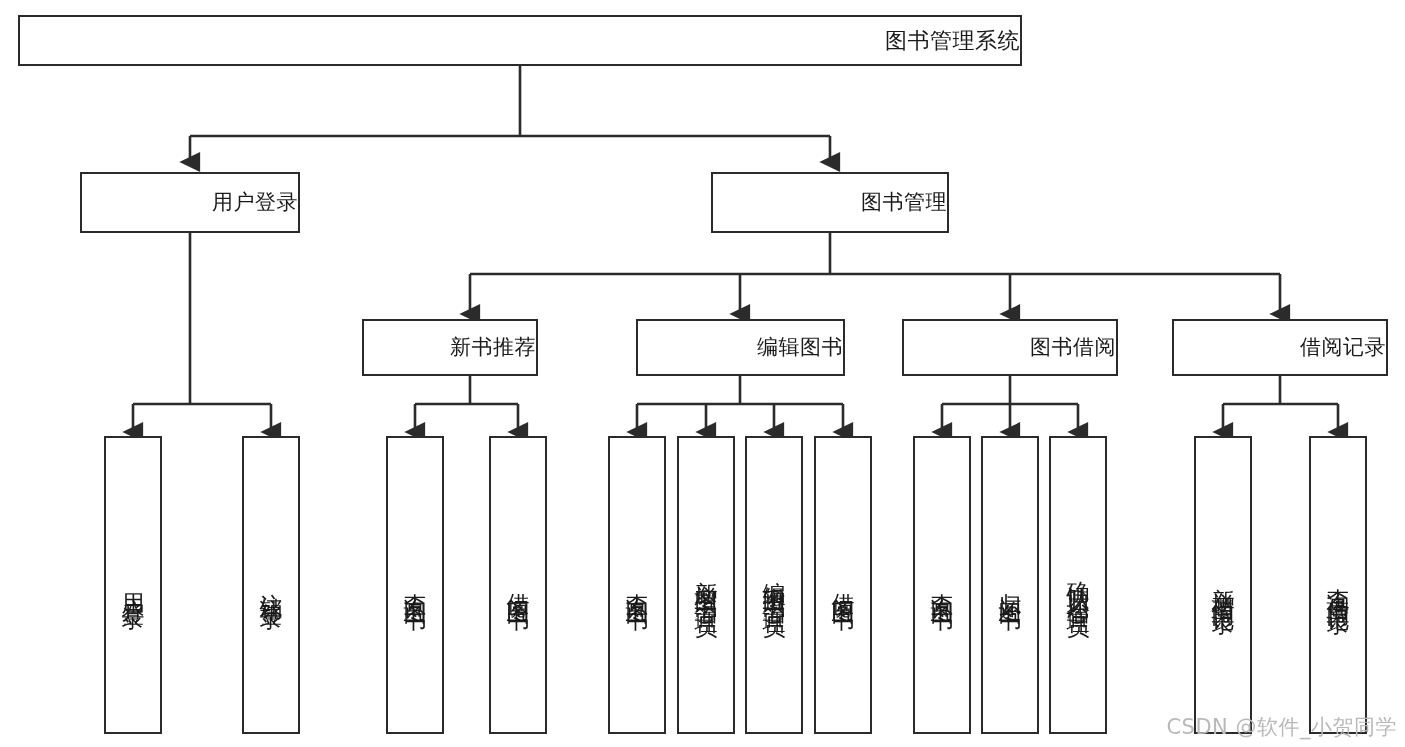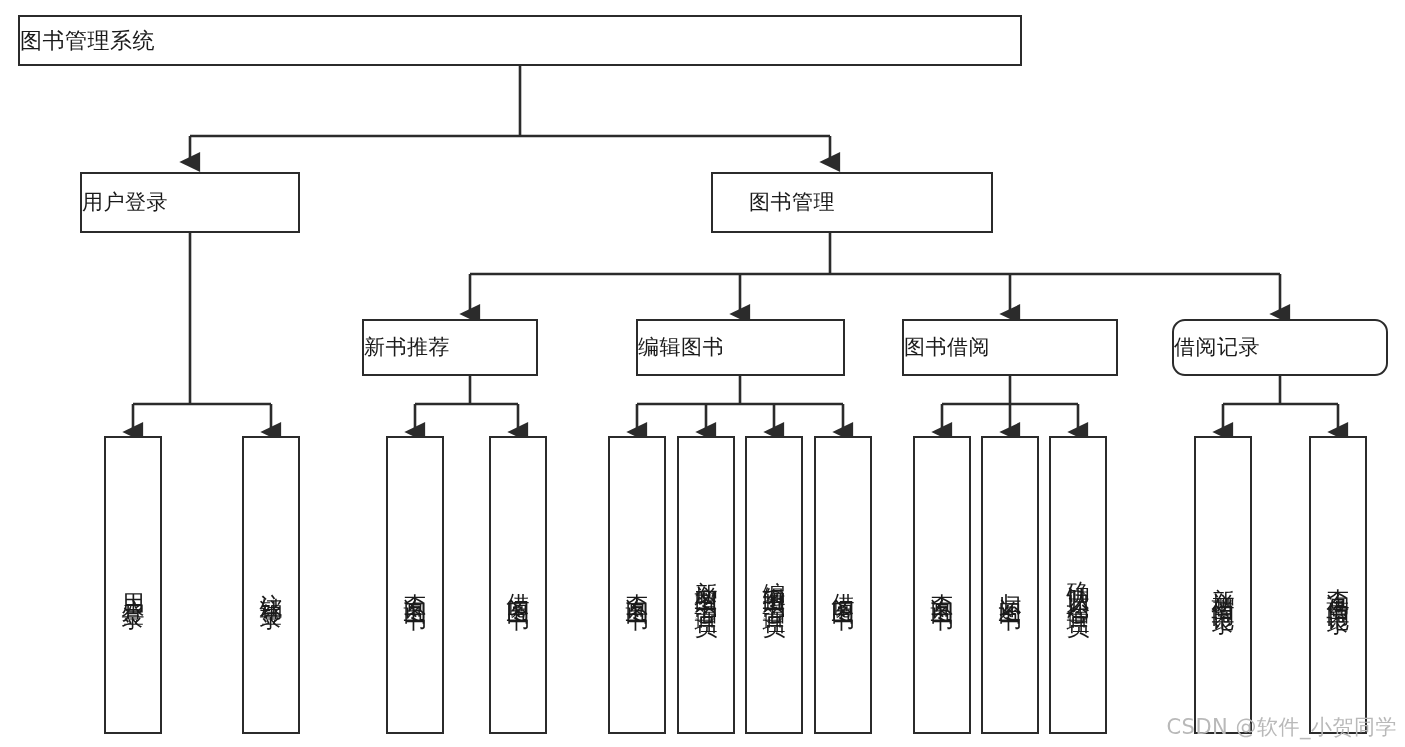--- a/index.html
+++ b/index.html
@@ -26,21 +26,21 @@
     height: 747px;
     pointer-events: none;
   }
   .node {
     position: absolute;
     box-sizing: border-box;
     background: #ffffff;
     border: 2px solid #2b2b2b;
     display: flex;
     align-items: center;
-    justify-content: flex-start;
+    justify-content: flex-end;
     color: #1a1a1a;
     z-index: 2;
   }
   .node-label {
     display: block;
     text-align: center;
     line-height: 1.18;
     color: #1a1a1a;
     white-space: nowrap;
   }
@@ -134,37 +134,37 @@
   </svg>
 
   <div class="node horizontal root" style="left:18px; top:15px; width:1004px; height:51px;">
     <span class="node-label">图书管理系统</span>
   </div>
 
   <div class="node horizontal" style="left:80px; top:172px; width:220px; height:61px;">
     <span class="node-label">用户登录</span>
   </div>
 
-  <div class="node horizontal" style="left:711px; top:172px; width:282px; height:61px;padding-left:36px;">
+  <div class="node horizontal" style="left:711px; top:172px; width:238px; height:61px;padding-left:36px;">
     <span class="node-label">图书管理</span>
   </div>
 
   <div class="node horizontal" style="left:362px; top:319px; width:176px; height:57px;">
     <span class="node-label">新书推荐</span>
   </div>
 
   <div class="node horizontal" style="left:636px; top:319px; width:209px; height:57px;">
     <span class="node-label">编辑图书</span>
   </div>
 
   <div class="node horizontal" style="left:902px; top:319px; width:216px; height:57px;">
     <span class="node-label">图书借阅</span>
   </div>
 
-  <div class="node horizontal" style="left:1172px; top:319px; width:216px; height:57px;border-radius:13px;">
+  <div class="node horizontal" style="left:1172px; top:319px; width:216px; height:57px;">
     <span class="node-label">借阅记录</span>
   </div>
 
   <div class="node vertical" style="left:104px; top:436px; width:58px; height:298px;">
     <span class="node-label">用户登录</span>
   </div>
 
   <div class="node vertical" style="left:242px; top:436px; width:58px; height:298px;">
     <span class="node-label">注销登录</span>
   </div>

